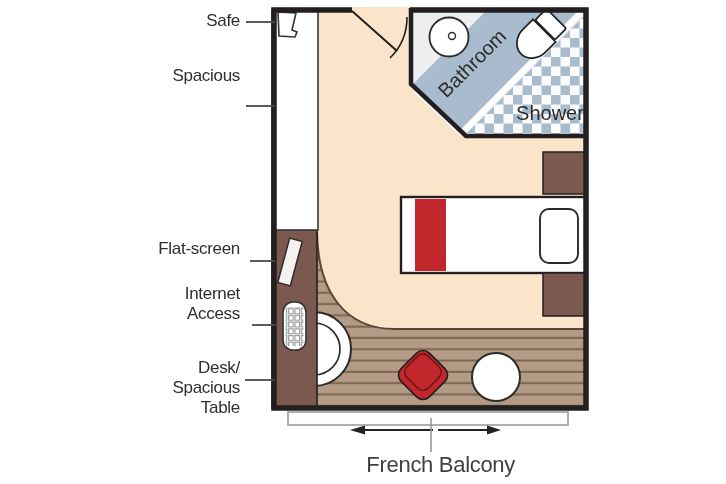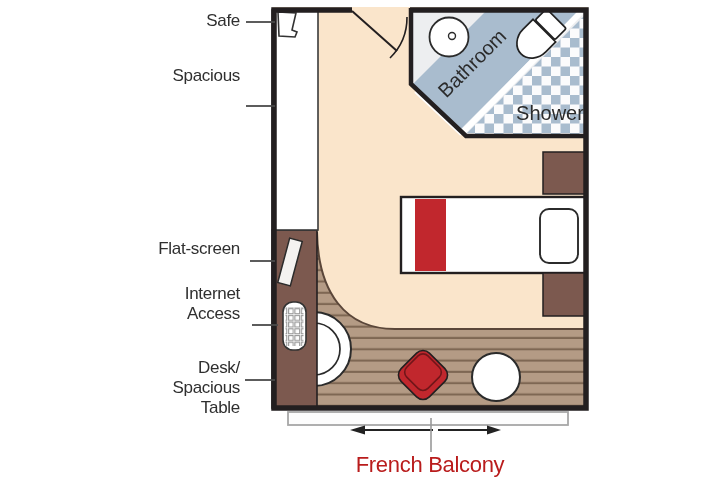--- a/index.html
+++ b/index.html
@@ -6,22 +6,22 @@
   .stage{
     position:relative;width:726px;height:484px;background:#ffffff;overflow:hidden;
     font-family:"Liberation Sans",sans-serif;
   }
   .plan-svg{position:absolute;left:0;top:0;}
   .callout{
     position:absolute;text-align:right;color:#2f2f2f;
     font-size:17px;line-height:20px;letter-spacing:-0.3px;white-space:nowrap;
   }
   .balcony-label{
-    position:absolute;left:345px;top:452px;width:170px;text-align:center;
-    color:#b91c1c;font-size:22px;letter-spacing:-0.3px;white-space:nowrap;
+    position:absolute;left:345px;top:452px;width:170px;text-align:right;
+    color:#404040;font-size:22px;letter-spacing:-0.3px;white-space:nowrap;
   }
   svg text{font-family:"Liberation Sans",sans-serif;fill:#2b2b2b;}
 </style>
 </head>
 <body>
 
 <div class="stage">
 
   <svg class="plan-svg" width="726" height="484" viewBox="0 0 726 484">
     <defs>

